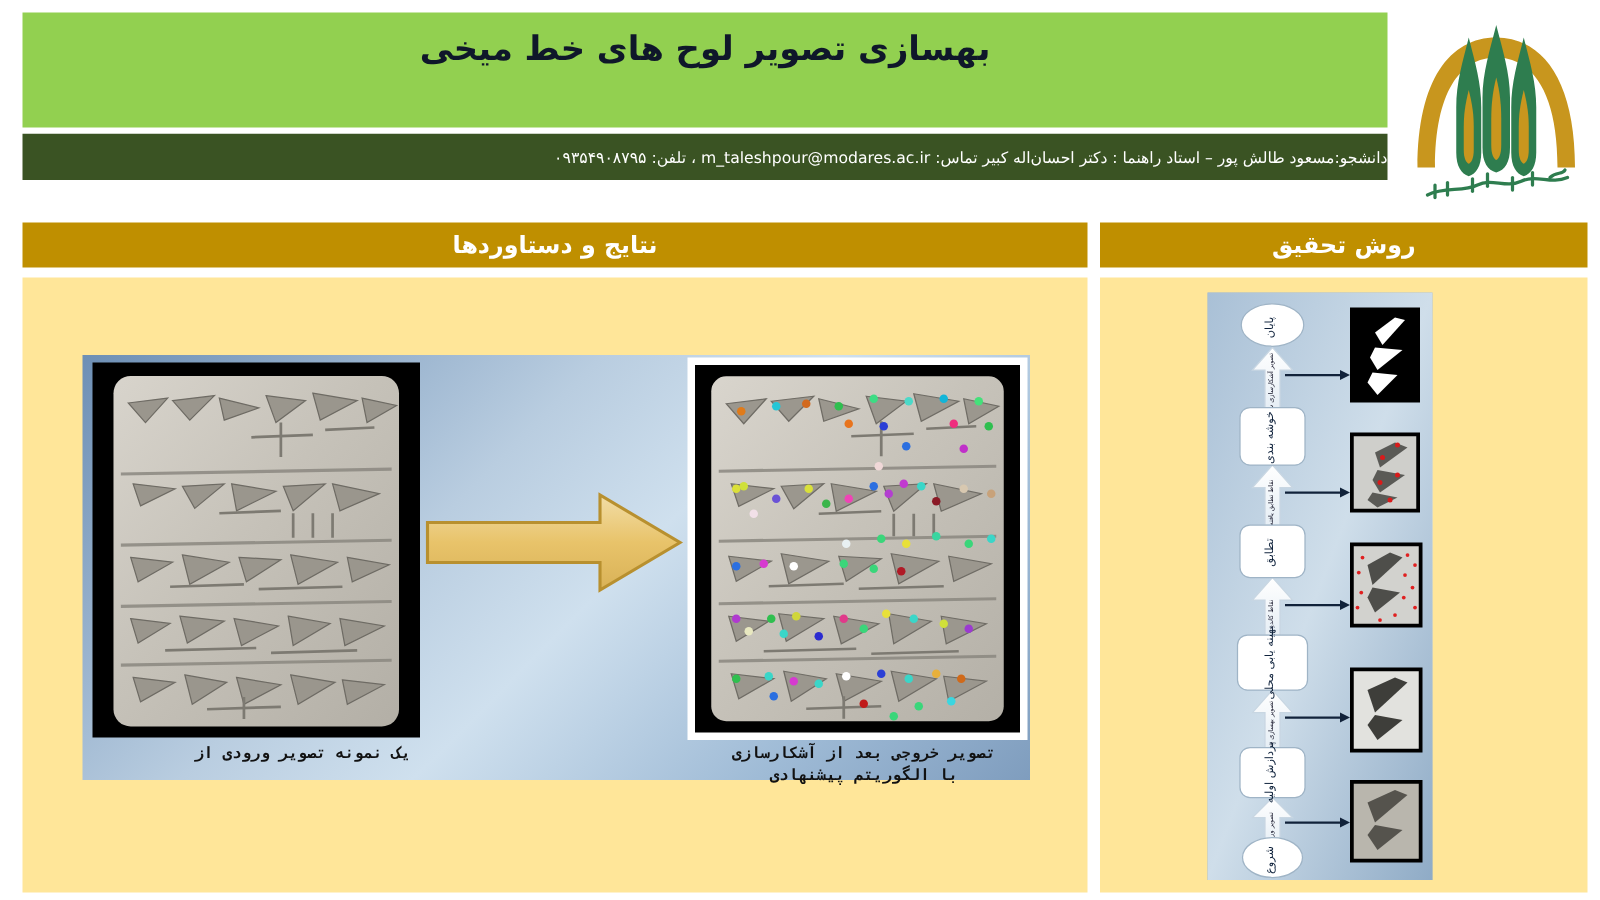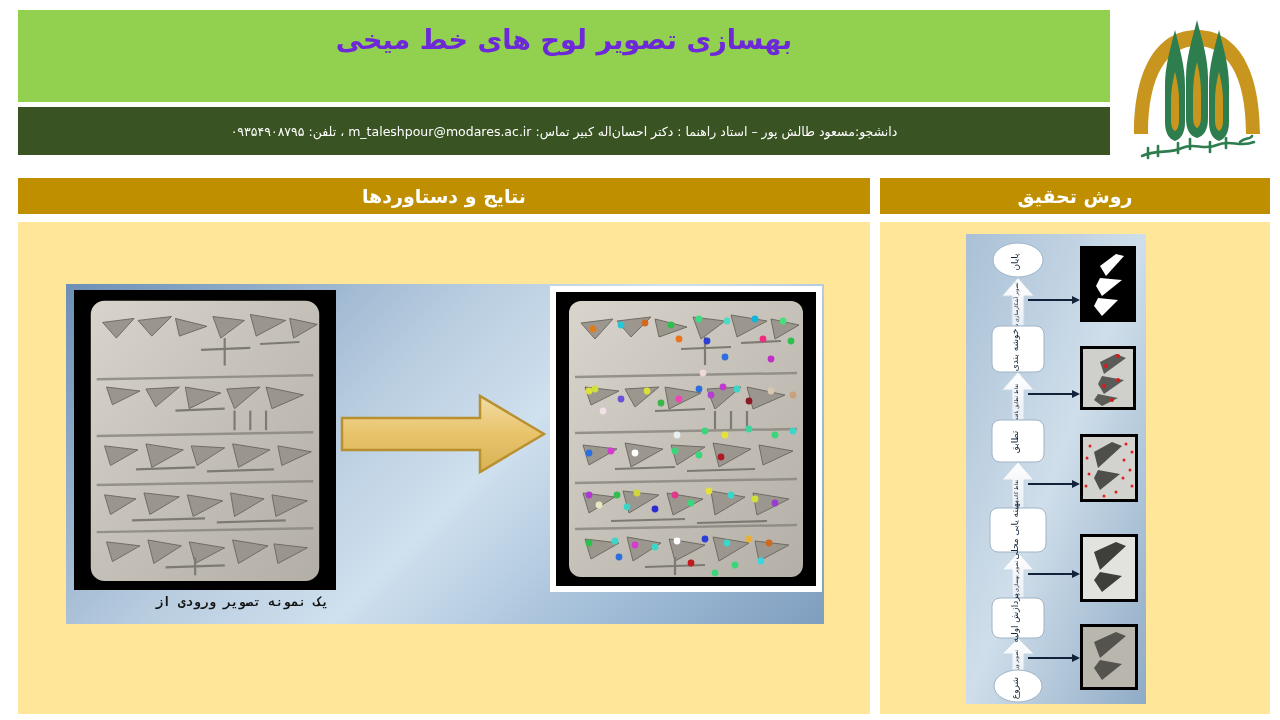--- a/index.html
+++ b/index.html
@@ -12,28 +12,28 @@
   #poster { position: relative; width: 1280px; height: 720px; background:#fff; }
 
   
   .title-bar{
     position:absolute; left:18px; top:10px; width:1092px; height:92px;
     background:#92D050;
     display:flex; align-items:flex-start; justify-content:center;
   }
   .title-bar .title-text{
     margin-top:14px;
-    font-size:27px; font-weight:bold; color:#6d28d9;
+    font-size:27px; font-weight:bold; color:#0f172a;
     direction:rtl; text-align:center; letter-spacing:0px;
     font-family:"DejaVu Sans","Liberation Sans",sans-serif;
   }
   .subtitle-bar{
-    position:absolute; left:18px; top:107px; width:1092px; height:48px;
+    position:absolute; left:18px; top:107px; width:1092px; height:37px;
     background:#3A5323;
-    display:flex; align-items:center; justify-content:center;
+    display:flex; align-items:center; 
   }
   .subtitle-bar .sub-text{
     font-size:12.5px; color:#ffffff; direction:rtl; text-align:center;
     white-space:nowrap;
   }
   .subtitle-bar .sub-text .ltr{ direction:ltr; unicode-bidi:embed; display:inline-block; }
 
   
   .logo{
     position:absolute; left:1122px; top:6px; width:150px; height:162px;
@@ -362,20 +362,24 @@
               <circle cx="202" cy="266" r="3.4" fill="#3ad6e0"></circle>
                 <circle cx="156" cy="278" r="3.4" fill="#3ad67a"></circle>
             </g>
           </svg>
         </div>
       </div>
 
       <div class="caption" id="caption-input">
         <div>یک نمونه تصویر ورودی از</div>
       </div>
+      <div class="caption" id="caption-output">
+        <div>تصویر خروجی بعد از آشکارسازی</div>
+        <div>با الگوریتم پیشنهادی</div>
+      </div>
     </div>
   </div>
 
   <div class="panel" id="panel-method">
     <div class="flow">
       <svg class="flow-svg" viewBox="0 0 180 470" xmlns="http://www.w3.org/2000/svg">
         <defs>
           <linearGradient id="flowbg" x1="0" y1="0" x2="1" y2="1">
             <stop offset="0%" stop-color="#a9c0d6"></stop>
               <stop offset="50%" stop-color="#cfdeea"></stop>

